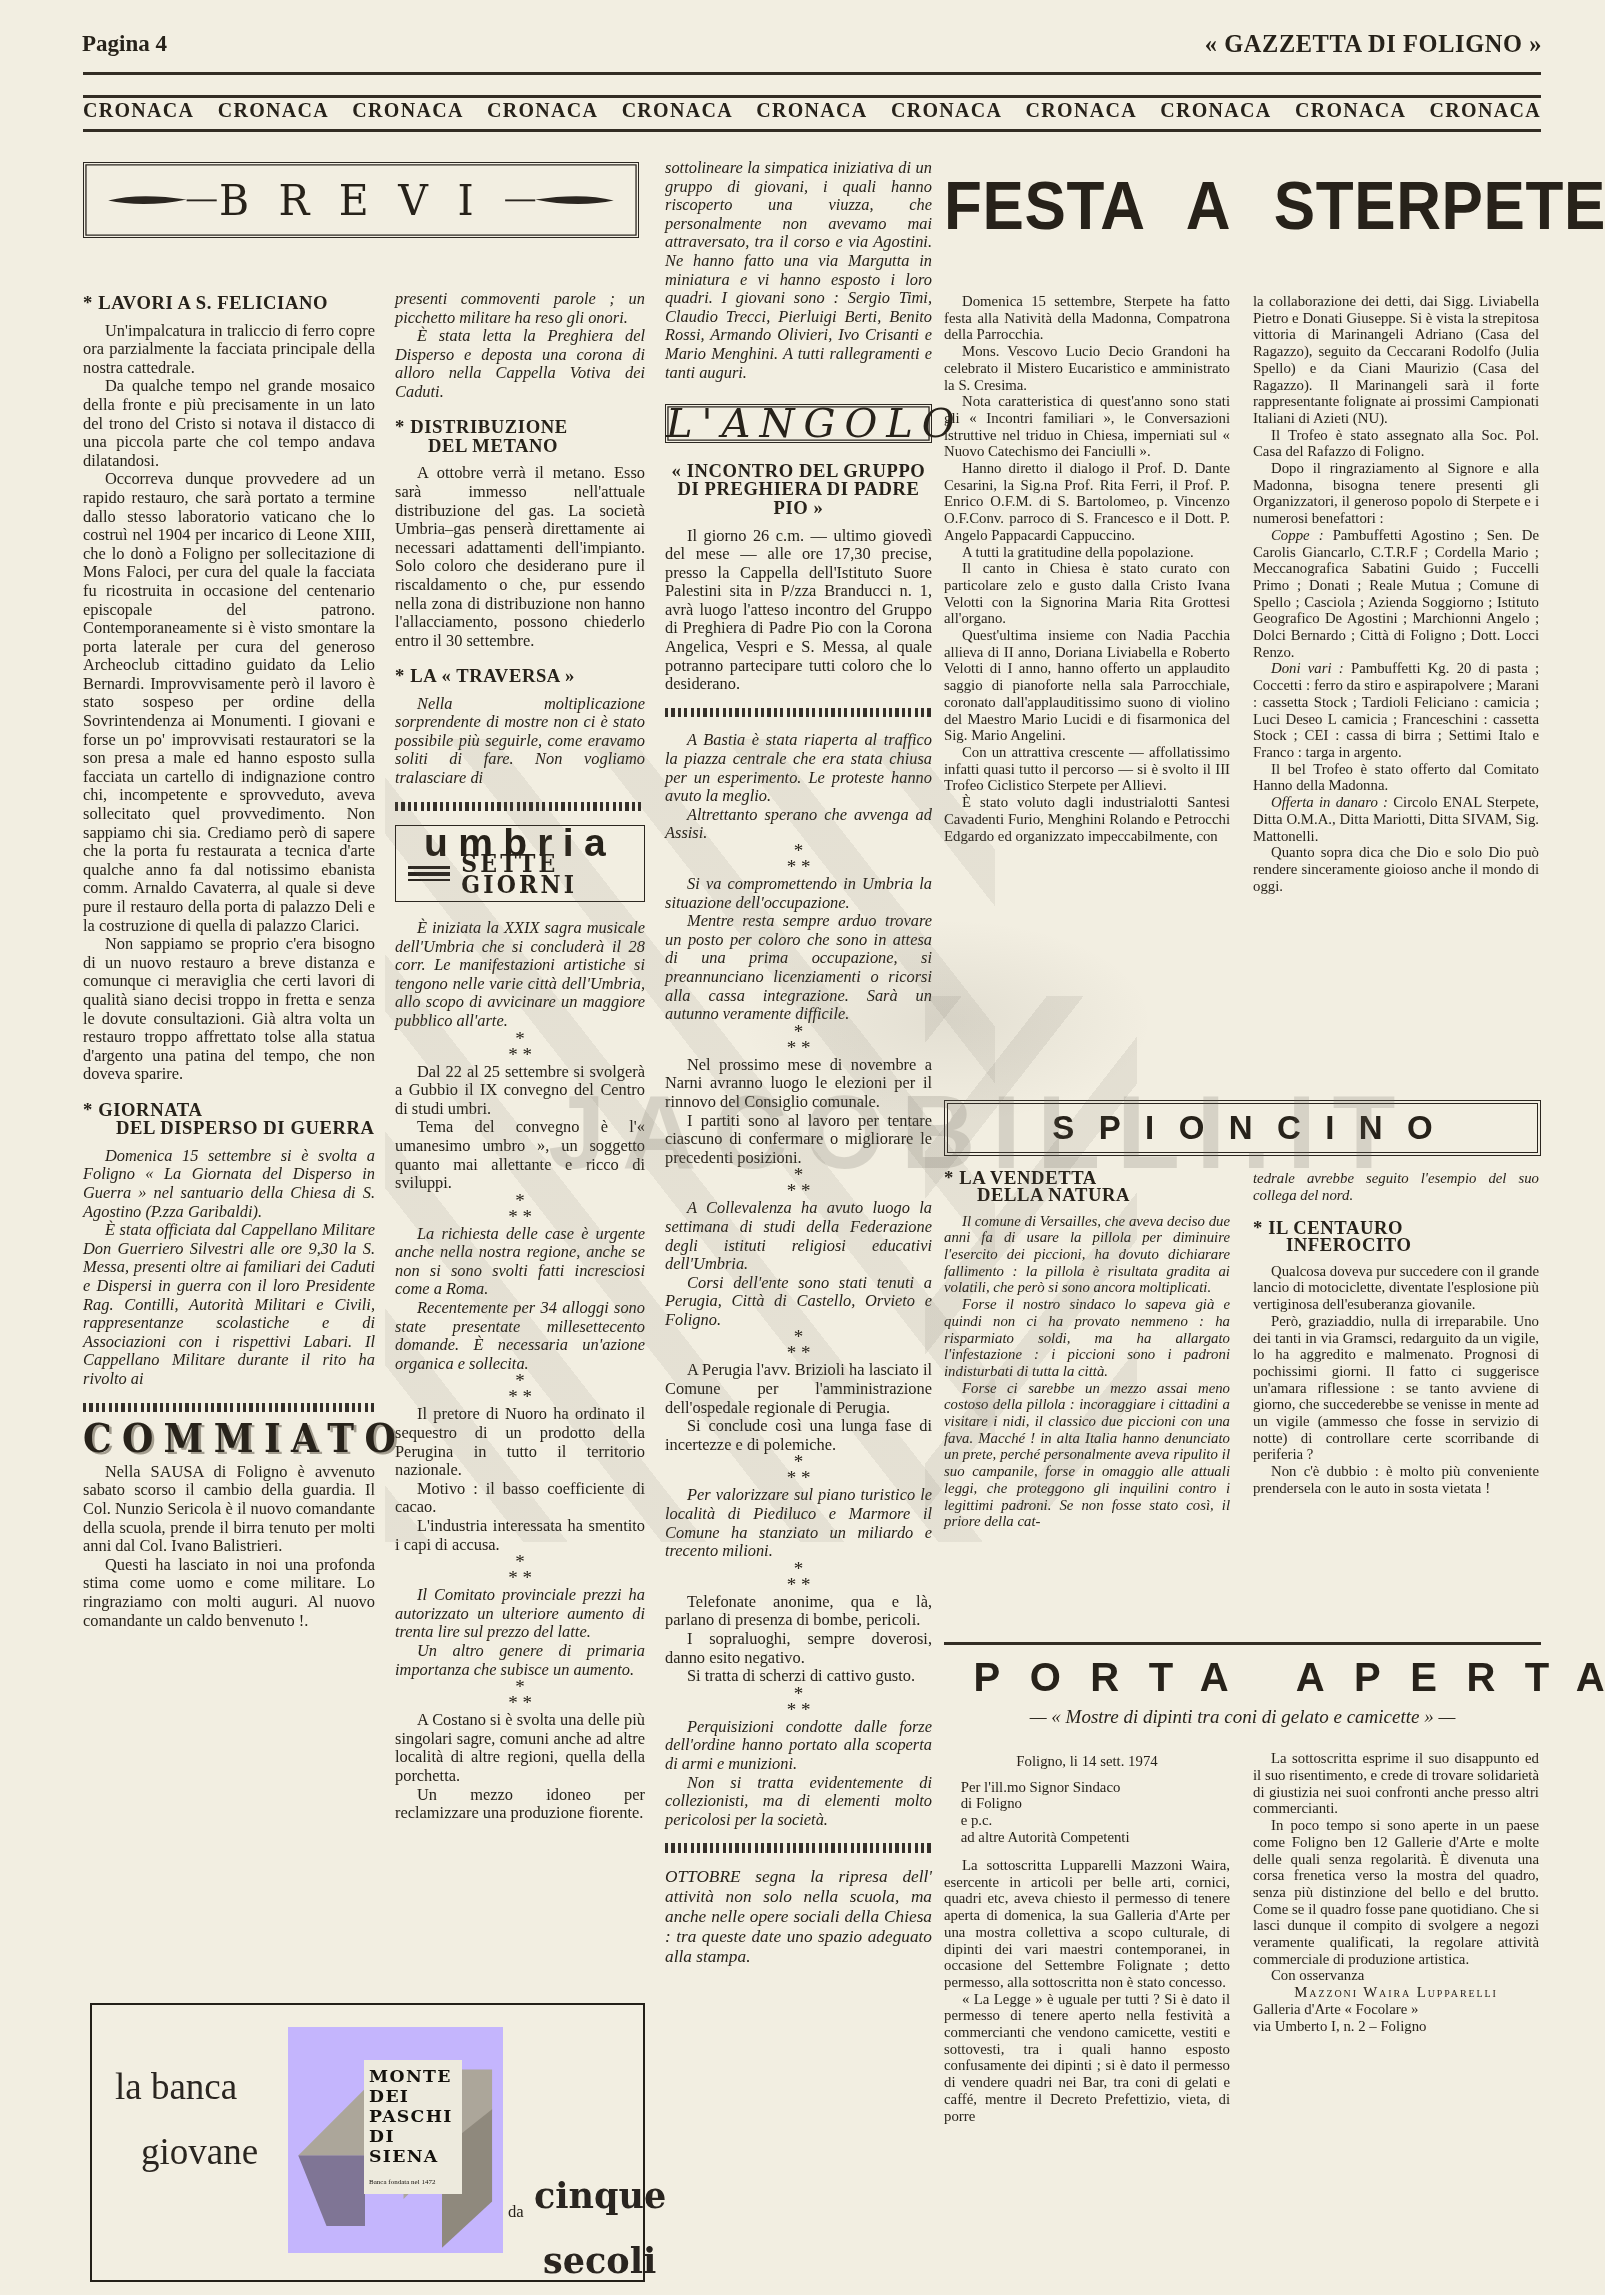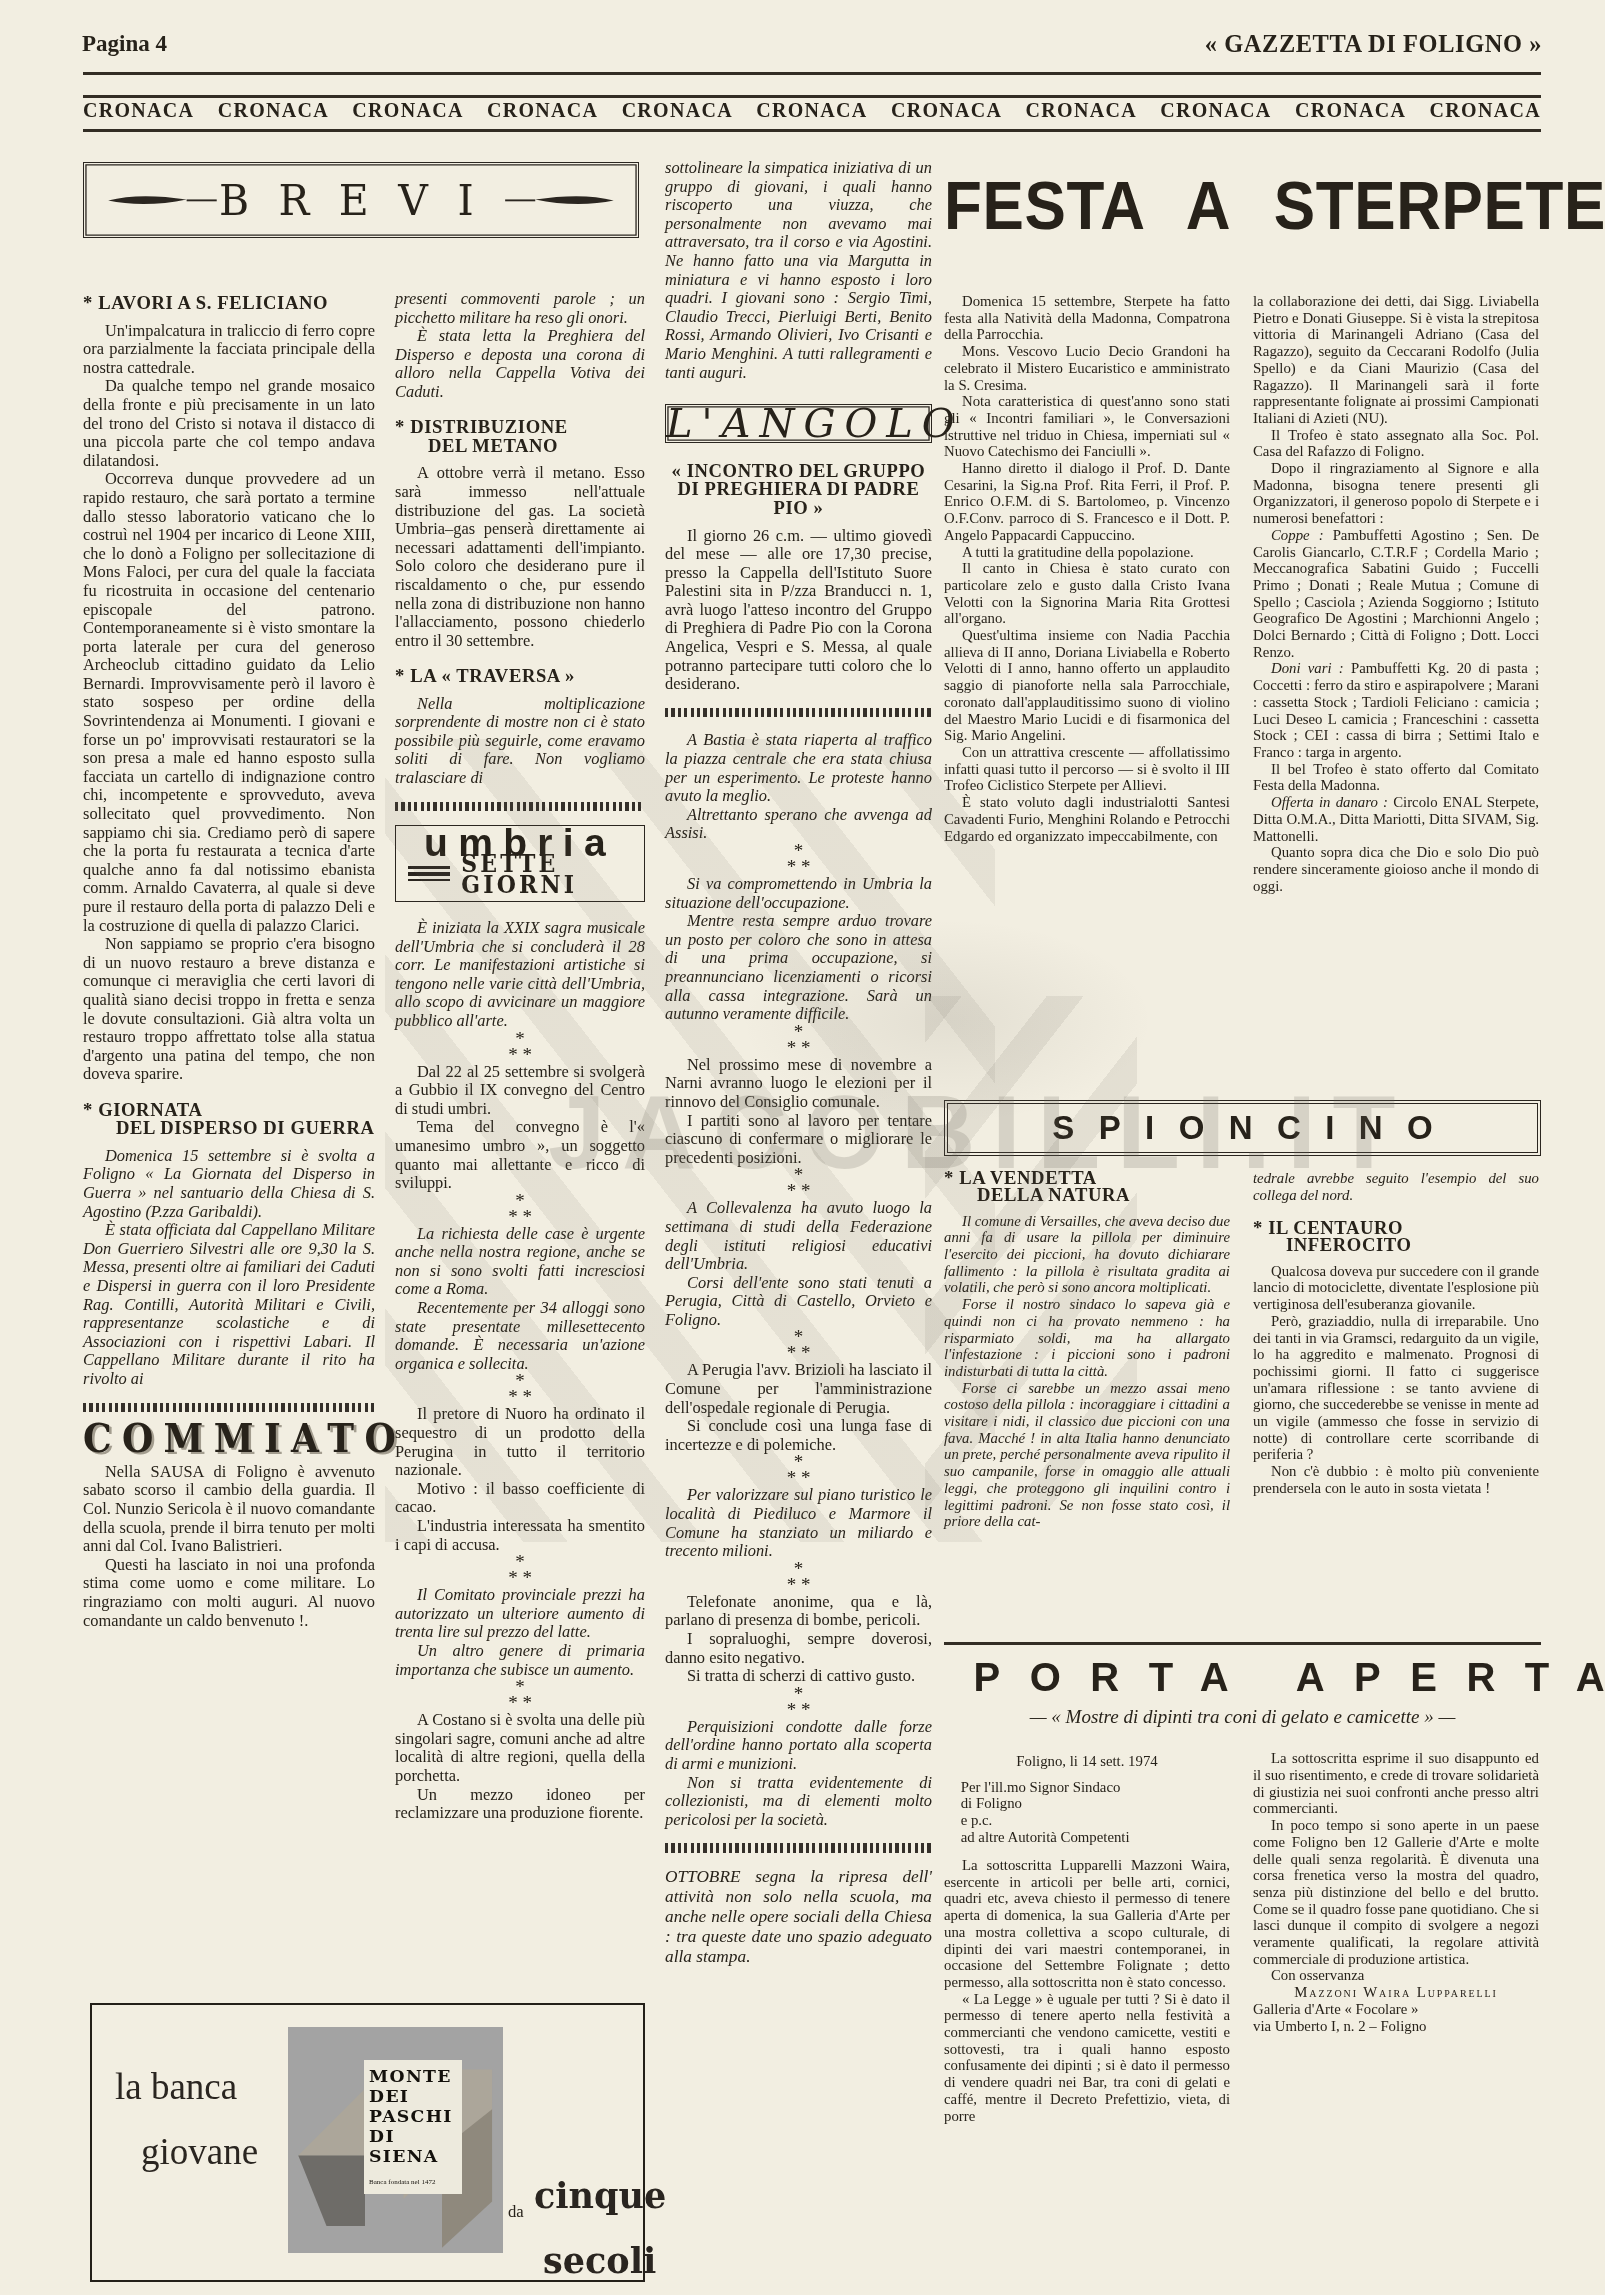--- a/index.html
+++ b/index.html
@@ -55,21 +55,21 @@
   .cols2>div{width:286px;}
   .dateline{text-align:center;text-indent:0!important;margin:2.6px 0 9px!important;}
   .addr{text-indent:0!important;padding-left:16.7px;}
   .sc{font-variant:small-caps;letter-spacing:1.9px;text-align:center;text-indent:0!important;}
   .ottobre{font-style:italic;font-size:17.3px;line-height:20px;}
   .ottobre .p{text-indent:0;}
   
   .ad{position:absolute;left:90px;top:2003px;width:551px;height:275px;border:2.6px solid #231f18;background:#f2eee1;}
   .bankleft{position:absolute;left:23px;top:50px;font-size:37px;line-height:1.75;color:#2a2520;}
   .bankleft .l2{padding-left:26px;text-align:right;}
-  .mpsart{position:absolute;left:196px;top:22px;width:215px;height:226px;background:#a3a3a3;}
+  .mpsart{position:absolute;left:196px;top:22px;width:215px;height:226px;background:#c4b5fd;}
   .mpsarrow{position:absolute;left:0;top:0;width:215px;height:226px;}
   .mpslabel{position:absolute;left:76px;top:33px;width:98px;height:134px;background:#edeadd;padding:6.4px 5.1px 2.6px;box-sizing:border-box;}
   .mpslabel .ll{font-family:"DejaVu Serif",serif;font-weight:bold;font-size:17.3px;line-height:20px;letter-spacing:1.3px;color:#14110c;}
   .mpscap{font-size:7px;margin-top:11.6px;color:#14110c;}
   .bankda{position:absolute;left:416px;top:197px;font-size:16.7px;}
   .bankright{position:absolute;left:442px;top:159px;font-family:"DejaVu Serif",serif;font-weight:bold;font-size:35px;line-height:1.85;color:#2a2520;}
   .bankright .l2{padding-left:9px;}
   
   .wm{position:absolute;pointer-events:none;z-index:6;}
   .wmtext{left:548px;top:1074px;font-family:"Liberation Sans",sans-serif;font-weight:bold;font-size:103px;
@@ -246,21 +246,21 @@
           <p class="p">Quest'ultima insieme con Nadia Pacchia allieva di II anno, Doriana Liviabella e Roberto Velotti di I anno, hanno offerto un applaudito saggio di pianoforte nella sala Parrocchiale, coronato dall'applauditissimo suono di violino del Maestro Mario Lucidi e di fisarmonica del Sig. Mario Angelini.</p>
           <p class="p">Con un attrattiva crescente — affollatissimo infatti quasi tutto il percorso — si è svolto il III Trofeo Ciclistico Sterpete per Allievi.</p>
           <p class="p">È stato voluto dagli industrialotti Santesi Cavadenti Furio, Menghini Rolando e Petrocchi Edgardo ed organizzato impeccabilmente, con</p>
         </div>
       <div>
         <p class="p noind">la collaborazione dei detti, dai Sigg. Liviabella Pietro e Donati Giuseppe. Si è vista la strepitosa vittoria di Marinangeli Adriano (Casa del Ragazzo), seguito da Ceccarani Rodolfo (Julia Spello) e da Ciani Maurizio (Casa del Ragazzo). Il Marinangeli sarà il forte rappresentante folignate ai prossimi Campionati Italiani di Azieti (NU).</p>
         <p class="p">Il Trofeo è stato assegnato alla Soc. Pol. Casa del Rafazzo di Foligno.</p>
         <p class="p">Dopo il ringraziamento al Signore e alla Madonna, bisogna tenere presenti gli Organizzatori, il generoso popolo di Sterpete e i numerosi benefattori :</p>
         <p class="p"><i>Coppe :</i> <span>Pambuffetti Agostino ; Sen. De Carolis Giancarlo, C.T.R.F ; Cordella Mario ; Meccanografica Sabatini Guido ; Fuccelli Primo ; Donati ; Reale Mutua ; Comune di Spello ; Casciola ; Azienda Soggiorno ; Istituto Geografico De Agostini ; Marchionni Angelo ; Dolci Bernardo ; Città di Foligno ; Dott. Locci Renzo.</span></p>
         <p class="p"><i>Doni vari :</i> <span>Pambuffetti Kg. 20 di pasta ; Coccetti : ferro da stiro e aspirapolvere ; Marani : cassetta Stock ; Tardioli Feliciano : camicia ; Luci Deseo L camicia ; Franceschini : cassetta Stock ; CEI : cassa di birra ; Settimi Italo e Franco : targa in argento.</span></p>
-        <p class="p">Il bel Trofeo è stato offerto dal Comitato Festa della Madonna.</p>
+        <p class="p">Il bel Trofeo è stato offerto dal Comitato Hanno della Madonna.</p>
         <p class="p"><i>Offerta in danaro :</i> <span>Circolo ENAL Sterpete, Ditta O.M.A., Ditta Mariotti, Ditta SIVAM, Sig. Mattonelli.</span></p>
         <p class="p">Quanto sopra dica che Dio e solo Dio può rendere sinceramente gioioso anche il mondo di oggi.</p>
       </div>
     </div>
   </div>
 
   <div class="col" style="left:944px;top:1100px;width:597px;">
     <div class="sphead">
       <div class="sptitle">SPIONCINO</div>
     </div>

